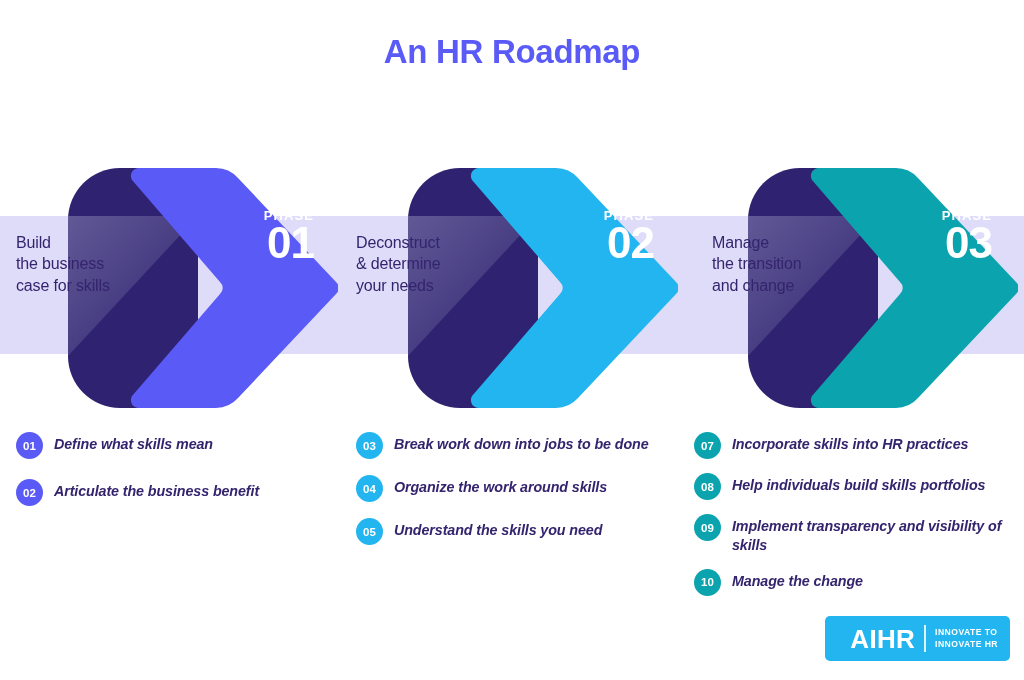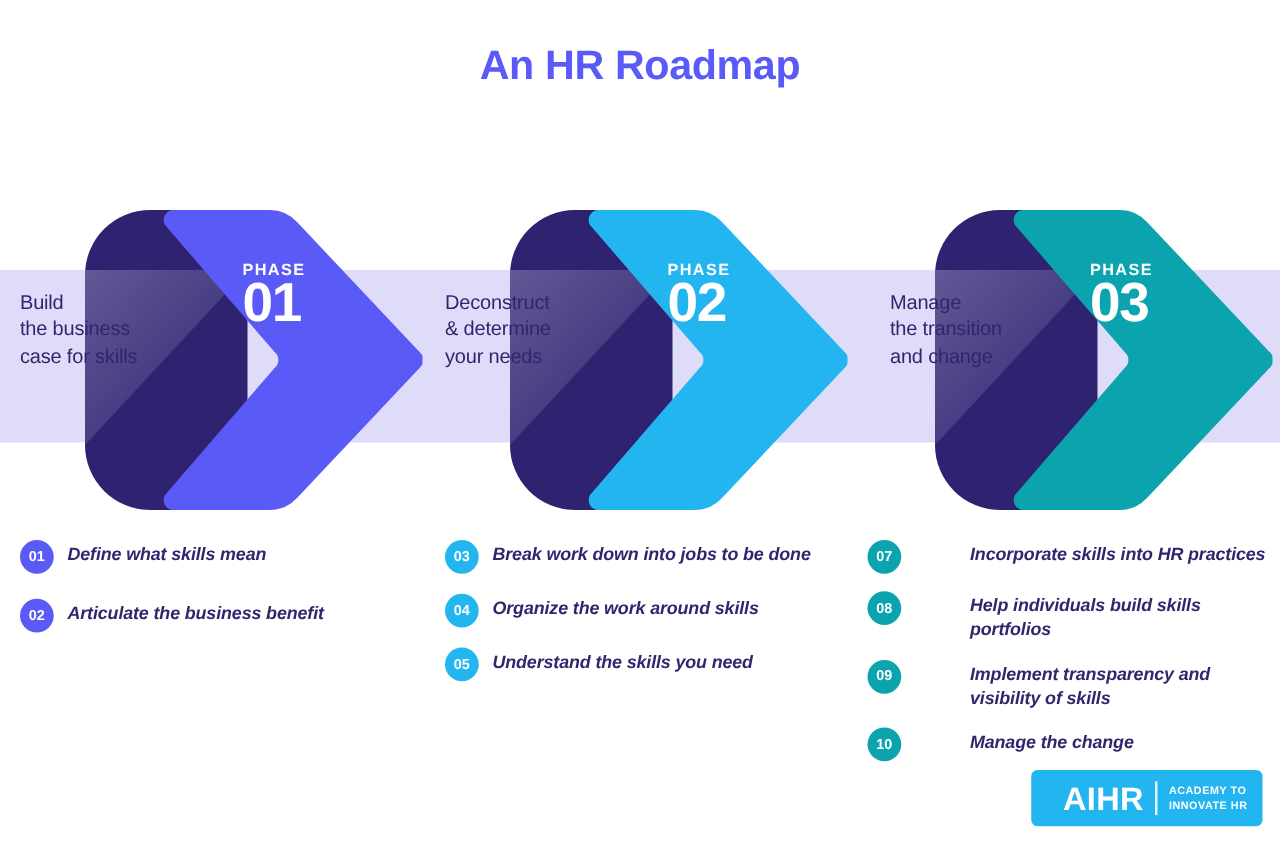--- a/index.html
+++ b/index.html
@@ -57,21 +57,21 @@
   .phase-caption {
     position:absolute; top:232px; font-size:16px; font-weight:normal;
     color:#34246E; line-height:1.33; letter-spacing:-0.15px;
   }
   .cap-1 { left:16px; }
   .cap-2 { left:356px; }
   .cap-3 { left:696px;margin-left:16px; }
 
   
   .phase-label {
-    position:absolute; top:208px; width:120px; text-align:left;
+    position:absolute; top:208px; width:120px; text-align:right;
     color:#ffffff; pointer-events:none;
   }
   .pl-1 { left:194px; }
   .pl-2 { left:534px; }
   .pl-3 { left:872px; }
   .phase-word { font-size:13px; font-weight:bold; letter-spacing:1.1px; }
   .phase-num  { font-size:44px; font-weight:bold; line-height:1.02; letter-spacing:-1px; margin-top:-2px; }
 
   
   .col { position:absolute; top:432px; }
@@ -89,21 +89,21 @@
   .bullet .btext {
     font-size:14.3px; font-weight:bold; color:#34246E;
     line-height:1.32; padding-top:3px; letter-spacing:-0.1px;font-style:italic;
   }
   .b1 .badge { background:#5A5AF6; }
   .b2 .badge { background:#23B5EF; }
   .b3 .badge { background:#0BA4AE; }
 
   .col-1 .bullet { margin-bottom:20px; }
   .col-2 .bullet { margin-bottom:16px; }
-  .col-3 .bullet { margin-bottom:14px;gap:44px; }
+  .col-3 .bullet { margin-bottom:14px; }
 
   
   #logo {
     position:absolute; right:14px; bottom:19px;
     background:#23B5EF; border-radius:5px;
     padding:9px 12px 9px 25px;
     display:flex; align-items:center;
   }
   #logo-mark { color:#ffffff; font-size:26px; font-weight:bold; letter-spacing:0.3px; line-height:1; }
   #logo-div { width:2px; height:27px; background:#ffffff; opacity:.85; margin:0 9px; }
@@ -252,16 +252,16 @@
   <div class="bullet b3">
     <div class="badge">10</div>
     <div class="btext">Manage the change</div>
   </div>
 </div>
 
 <div id="logo">
   <div id="logo-mark">AIHR</div>
   <div id="logo-div"></div>
   <div id="logo-tag">
-    <div>ACADEMY TO</div>
+    <div>INNOVATE TO</div>
     <div>INNOVATE HR</div>
   </div>
 </div>
 
 </body></html>

